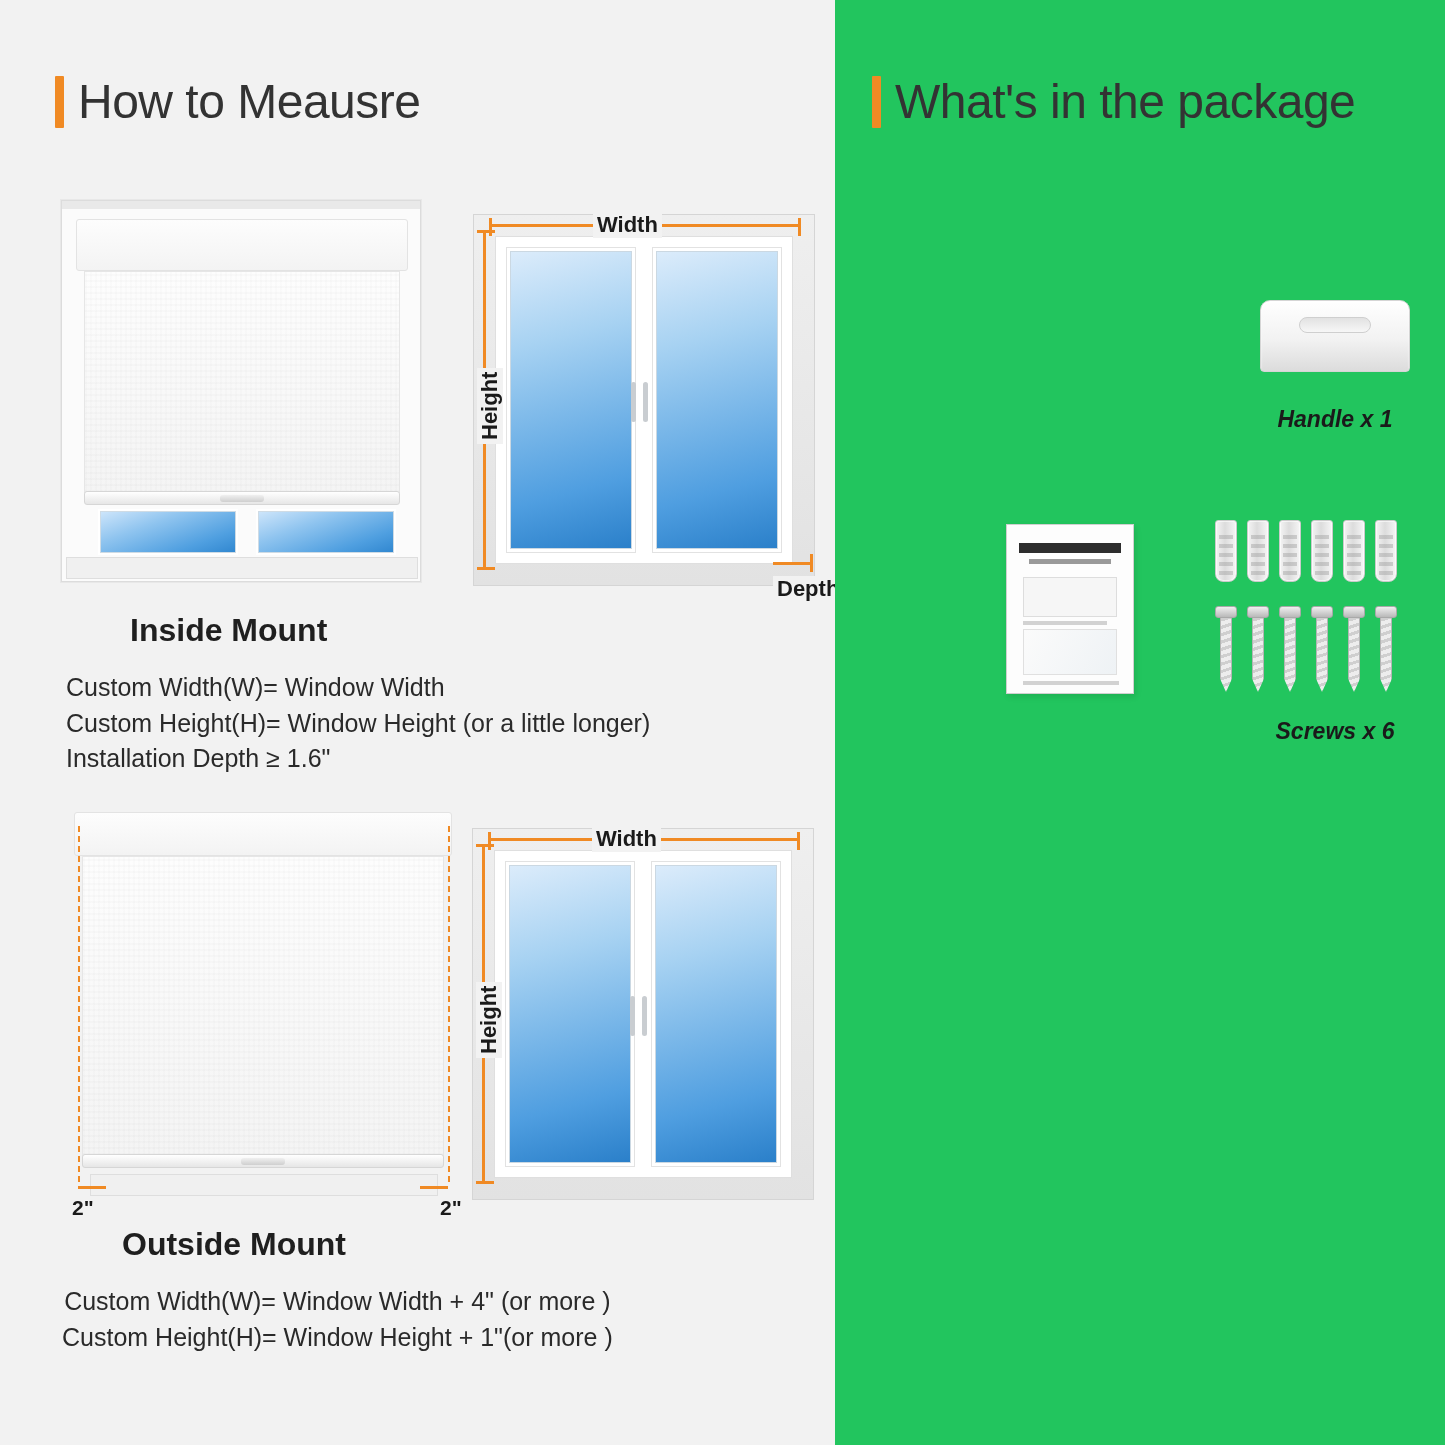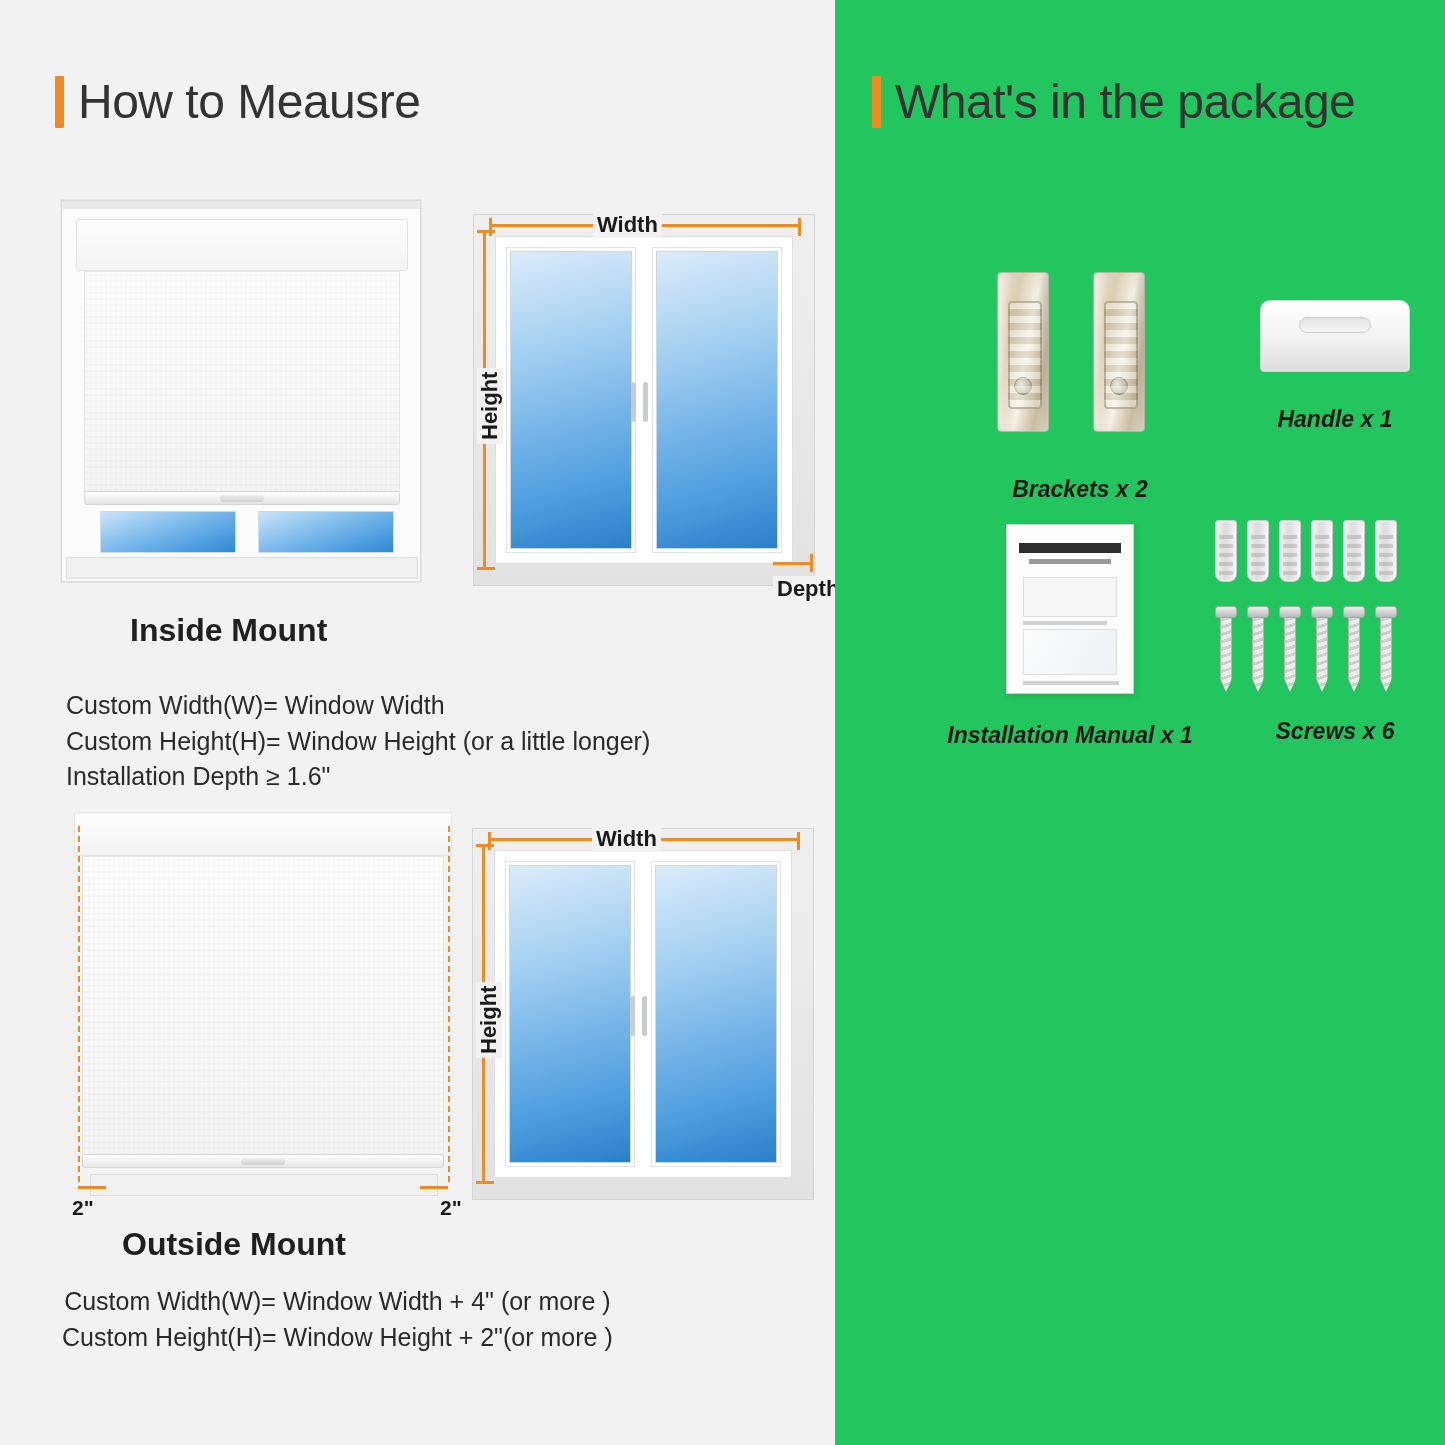--- a/index.html
+++ b/index.html
@@ -203,21 +203,21 @@
         <div class="mk v" style="left:337px; top:340px; height:18px;"></div>
 
         <div class="lbl" style="left:120px; top:-2px;">Width</div>
         <div class="lbl vert" style="left:4px; top:230px;">Height</div>
         <div class="lbl" style="left:300px; top:362px;">Depth</div>
       </div>
     </div>
 
     <div class="capt" style="left:130px; top:612px;">Inside Mount</div>
 
-    <div class="bullets" style="left:66px; top:670px;margin-top:18px;">
+    <div class="bullets" style="left:66px; top:670px;">
       <div>Custom Width(W)= Window Width</div>
       <div>Custom Height(H)= Window Height (or a little longer)</div>
       <div>Installation Depth ≥ 1.6"</div>
     </div>
 
     <div class="blockB">
 
       <div style="position:absolute; left:18px; top:0; width:400px; height:400px;">
         <div class="shade-head" style="left:20px; top:0px; width:378px; height:44px;"></div>
         <div class="shade-body" style="left:28px; top:44px; width:362px; height:300px;"></div>
@@ -252,44 +252,33 @@
 
         <div class="lbl" style="left:120px; top:-2px;">Width</div>
         <div class="lbl vert" style="left:4px; top:230px;">Height</div>
       </div>
     </div>
 
     <div class="capt" style="left:122px; top:1226px;">Outside Mount</div>
 
     <div class="bullets" style="left:62px; top:1284px;text-align:center;">
       <div>Custom Width(W)= Window Width + 4" (or more )</div>
-      <div>Custom Height(H)= Window Height + 2"(or more )</div>
+      <div>Custom Height(H)= Window Height + 1"(or more )</div>
     </div>
   </div>
 
   <div class="divider"></div>
 
   <div class="col-right">
 
     <div class="heading h-right" style="left:37px;">
       <div class="bar"></div>
       <div class="txt">What's in the package</div>
     </div>
 
-    <div class="part" style="left:80px; top:272px; width:330px;">
-      <div style="position:relative; height:190px;">
-        <div class="bracket" style="left:82px; top:0;">
-          <div class="hole" style="top:104px;"></div>
-        </div>
-        <div class="bracket" style="left:178px; top:0;">
-          <div class="hole" style="top:104px;"></div>
-        </div>
-      </div>
-      <div class="part-label" style="margin-top:14px;">Brackets x 2</div>
-    </div>
 
     <div class="part" style="left:350px; top:300px; width:300px;">
       <div style="position:relative; height:100px;">
         <div class="handle-part" style="left:75px; top:0;">
           <div class="slot"></div>
         </div>
       </div>
       <div class="part-label" style="margin-top:6px;">Handle x 1</div>
     </div>
 
@@ -297,21 +286,20 @@
       <div style="position:relative; height:186px;">
         <div class="manual" style="left:131px; top:0;">
           <div class="mtitle"></div>
           <div class="msub"></div>
           <div class="mimg"></div>
           <div class="mline" style="top:96px; width:84px;"></div>
           <div class="mbox"></div>
           <div class="mline" style="top:156px; width:96px;"></div>
         </div>
       </div>
-      <div class="part-label" style="margin-top:12px;">Installation Manual x 1</div>
     </div>
 
     <div class="part" style="left:350px; top:520px; width:300px;">
       <div style="position:relative; height:190px;">
         <div class="anchor" style="left:30px; top:0;"></div>
         <div class="anchor" style="left:62px; top:0;"></div>
         <div class="anchor" style="left:94px; top:0;"></div>
         <div class="anchor" style="left:126px; top:0;"></div>
         <div class="anchor" style="left:158px; top:0;"></div>
         <div class="anchor" style="left:190px; top:0;"></div>

